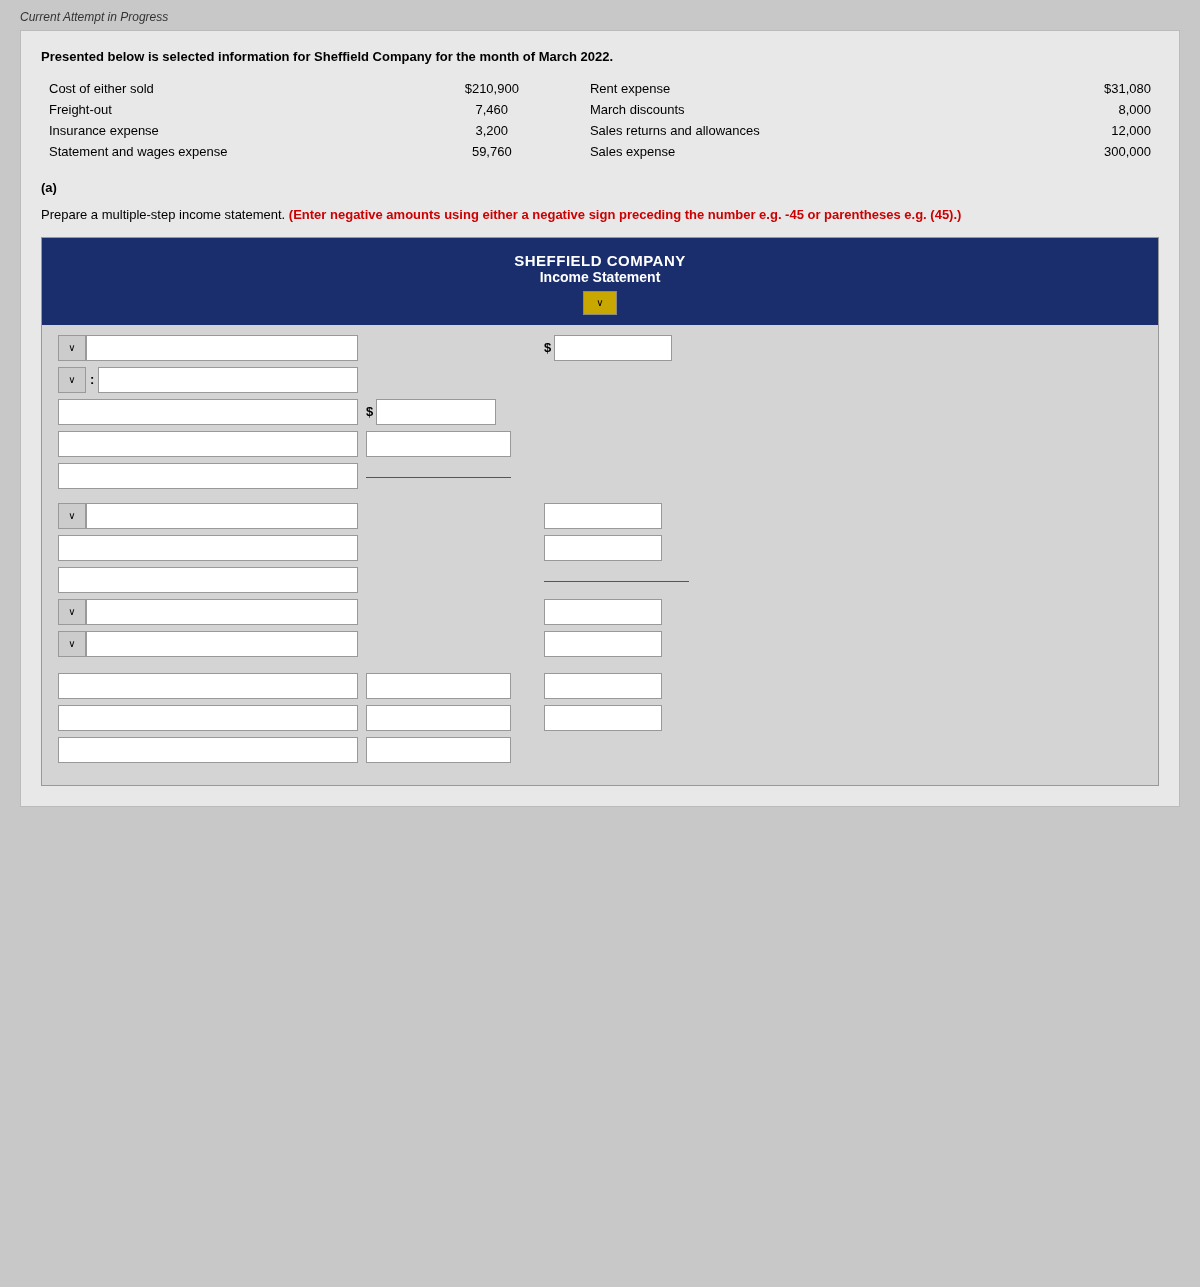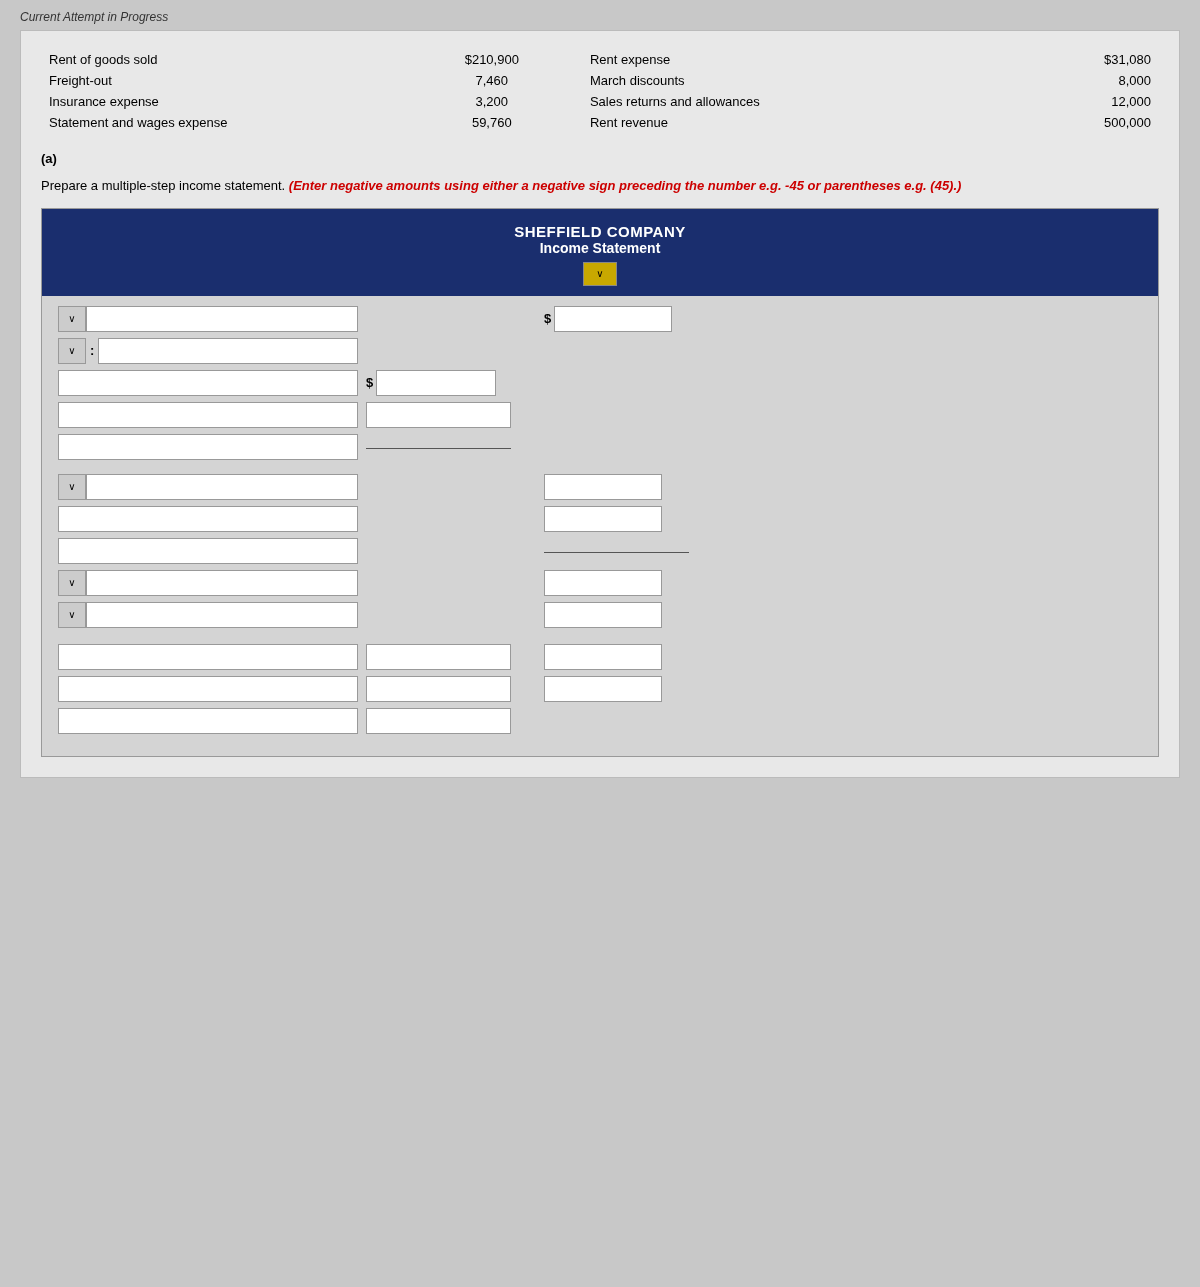--- a/index.html
+++ b/index.html
@@ -46,21 +46,20 @@
       font-weight: 600;
       margin: 16px 0 10px 0;
     }
     .instruction-text {
       font-size: 13px;
       margin-bottom: 12px;
       line-height: 1.5;
     }
     .instruction-text .negative-note {
       color: #cc0000;
-      font-style: italic;
       font-weight: 600;
     }
 
     
     .income-card {
       background: #fca5a5;
       border: 1px solid #999;
       width: 100%;
     }
     .income-header {
@@ -115,46 +114,47 @@
       margin-right: 3px;
       font-size: 13px;
     }
   </style>
 </head>
 <body>
 
 <div class="current-attempt-label">Current Attempt in Progress</div>
 
 <div class="outer-card">
+  <div class="presented-text">Presented below is selected information for Sheffield Company for the month of March 2022.</div>
 
   <table class="data-table">
     <tbody>
       <tr>
-        <td class="label-col">Rent of goods sold</td>
+        <td class="label-col">Cost of either sold</td>
         <td class="value-col">$210,900</td>
         <td class="label-col2">Rent expense</td>
         <td class="value-col2">$31,080</td>
       </tr>
       <tr>
         <td class="label-col">Freight-out</td>
         <td class="value-col">7,460</td>
         <td class="label-col2">March discounts</td>
         <td class="value-col2">8,000</td>
       </tr>
       <tr>
         <td class="label-col">Insurance expense</td>
         <td class="value-col">3,200</td>
         <td class="label-col2">Sales returns and allowances</td>
         <td class="value-col2">12,000</td>
       </tr>
       <tr>
         <td class="label-col">Statement and wages expense</td>
         <td class="value-col">59,760</td>
-        <td class="label-col2">Rent revenue</td>
-        <td class="value-col2">500,000</td>
+        <td class="label-col2">Sales expense</td>
+        <td class="value-col2">300,000</td>
       </tr>
     </tbody>
   </table>
 
   <div class="section-label">(a)</div>
 
   <div class="instruction-text">
     <span>Prepare a multiple-step income statement. </span><span class="negative-note">(Enter negative amounts using either a negative sign preceding the number e.g. -45 or parentheses e.g. (45).)</span>
   </div>
 

